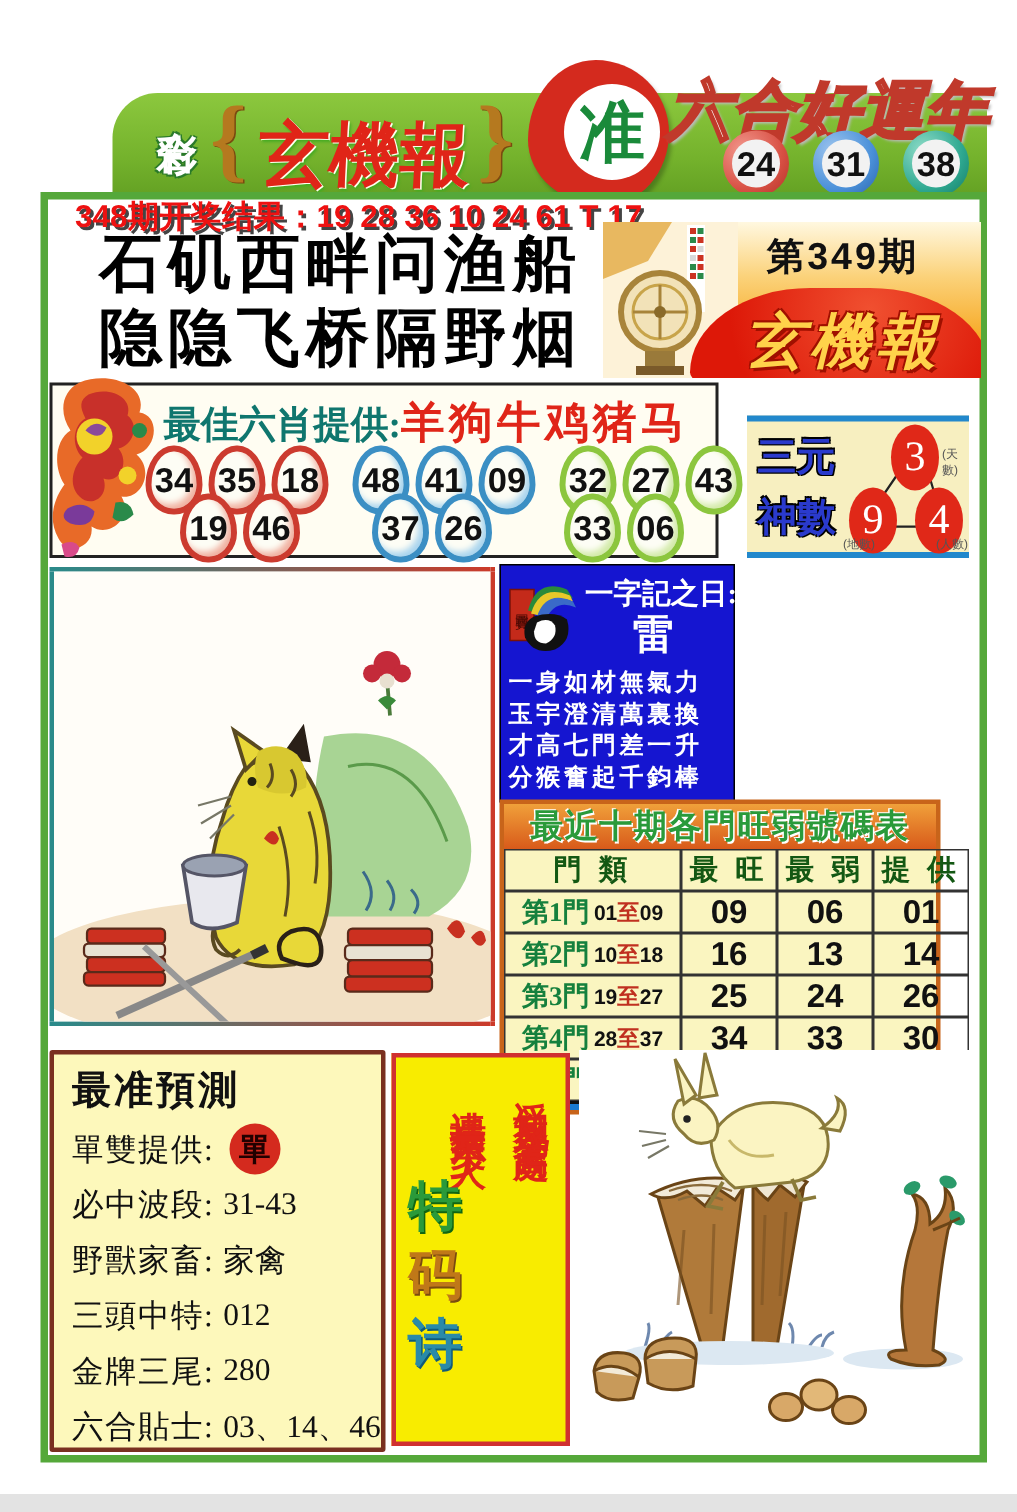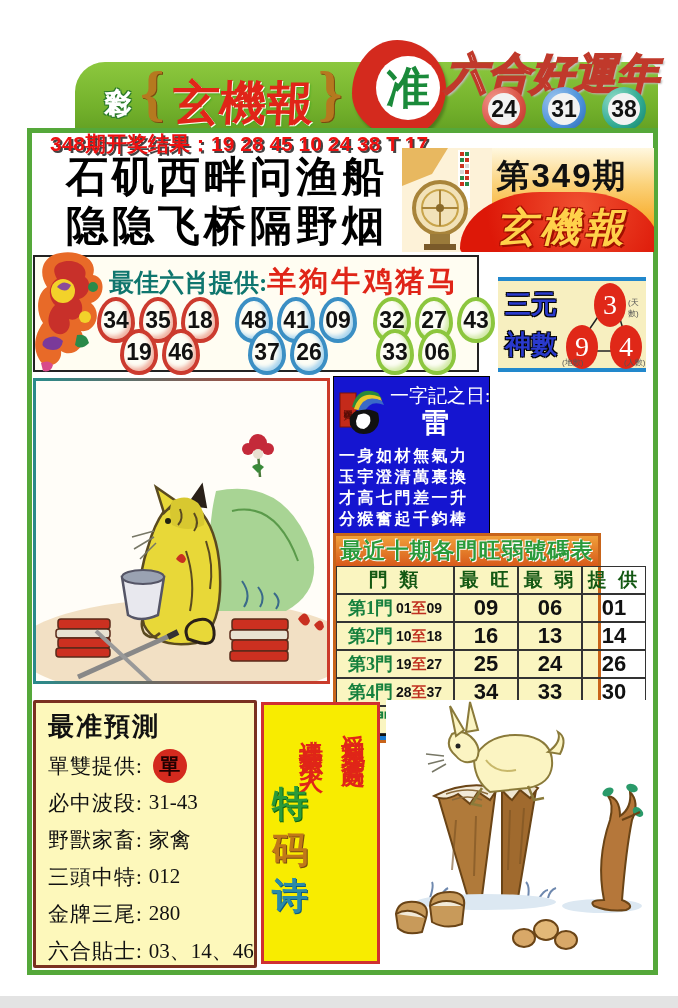--- a/index.html
+++ b/index.html
@@ -44,21 +44,21 @@
   .result-line { position:absolute; left:50px; top:130px; font-size:21px; font-weight:bold;
     color:#ee1111; text-shadow:2px 2px 0 #444; white-space:nowrap; }
   .poem { position:absolute; left:42px; top:153px; width:370px; text-align:center;
     font-family:"Liberation Serif", serif; font-weight:bold; color:#000; }
   .poem div { font-size:42px; line-height:49px; letter-spacing:4px; white-space:nowrap; }
 
   
   .issue-box { position:absolute; left:402px; top:148px; width:252px; height:104px;
     background:linear-gradient(180deg,#fff8e0 0%,#fbd27a 35%,#f7a823 75%,#f59a1a 100%); overflow:hidden; }
   .issue-no { position:absolute; left:70px; top:6px; width:180px; text-align:center;
-    font-size:33px; font-weight:bold; color:#111; letter-spacing:2px; }
+    font-size:25px; font-weight:bold; color:#111; letter-spacing:2px; }
   .issue-blob { position:absolute; left:58px; top:44px; width:200px; height:74px;
     background:radial-gradient(circle at 60% 20%,#f05030,#dd1808 70%); 
     border-radius:50% 50% 46% 46%/95% 95% 30% 30%; }
   .issue-title { position:absolute; left:70px; top:52px; width:180px; text-align:center;
     font-size:40px; font-weight:bold; font-style:italic; color:#ffd24a;
     font-family:"Liberation Serif", serif; letter-spacing:4px;
     text-shadow:2px 2px 0 #a01000,-1px -1px 0 #a01000,1px -1px 0 #a01000,-1px 1px 0 #a01000; white-space:nowrap; }
   .machine-svg { position:absolute; left:0; top:0; }
 
   
@@ -86,31 +86,31 @@
     font-family:"Liberation Serif", serif;
     text-shadow:1px 1px 0 #000,-1px -1px 0 #000,1px -1px 0 #000,-1px 1px 0 #000; line-height:40px; text-align:center; }
   .tri-oval { position:absolute; width:32px; height:44px; background:#e02818; border-radius:50%;
     display:flex; align-items:center; justify-content:center; color:#fff; font-size:28px;
     font-family:"Liberation Serif", serif; }
   .tri-label { position:absolute; font-size:8px; color:#555; }
 
   
   .blue-box { position:absolute; left:333px; top:376px; width:157px; height:159px;
     background:#1515d0; border:1px solid #000; }
-  .one-word-label { position:absolute; left:56px; top:6px; font-size:19px; font-weight:normal; color:#fff;
+  .one-word-label { position:absolute; left:56px; top:6px; font-size:19px; font-weight:bold; color:#fff;
     font-family:"Liberation Serif", serif; white-space:nowrap;text-align:center; }
   .one-word { position:absolute; left:88px; top:28px; font-size:27px; font-weight:bold; color:#fff;
     font-family:"Liberation Serif", serif; }
   .blue-poem { position:absolute; left:5px; top:68px; width:147px; }
   .blue-poem div { font-size:16px; font-weight:bold; color:#fff; letter-spacing:2.5px; line-height:21px;
     font-family:"Liberation Serif", serif; white-space:nowrap; }
   .seal-icon { position:absolute; left:4px; top:6px; }
 
   
-  .hot-table { position:absolute; left:333px; top:533px; width:268px; border:3px solid #c8641a; }
+  .hot-table { position:absolute; left:333px; top:533px; width:294px; border:3px solid #c8641a; }
   .hot-title { height:30px; background:linear-gradient(180deg,#f0a03a,#d85a1a);
     display:flex; align-items:center; justify-content:center; font-size:22px; font-weight:bold;
     color:#2a9a3a; letter-spacing:1px; text-shadow:1px 1px 0 #fff,-1px -1px 0 #fff; white-space:nowrap; }
   .grid { display:grid; grid-template-columns:118px 64px 64px 64px; background:#faf5c0; }
   .grid .c { border:1.5px solid #333; display:flex; align-items:center; justify-content:center;
     height:28px; font-weight:bold; }
   .grid .hdr { font-size:19px; color:#135813; letter-spacing:3px; }
   .gate { color:#15803d; font-size:18px; margin-right:3px; font-family:"Liberation Serif", serif; }
   .range { font-size:14px; color:#111; }
   .range .zhi { color:#c03020; font-size:15px; }
@@ -172,21 +172,21 @@
       </div>
     <div class="ball blue">
         <span class="inner">31</span>
       </div>
     <div class="ball green">
         <span class="inner">38</span>
       </div>
   </div>
 
   <div class="sheet"></div>
-  <div class="result-line">348期开奖结果：19 28 45 10 24 38 T 17</div>
+  <div class="result-line">348期开奖结果：19 28 36 10 24 61 T 17</div>
 
   <div class="poem">
     <div>石矶西畔问渔船</div>
     <div>隐隐飞桥隔野烟</div>
   </div>
 
   <div class="issue-box">
     <svg class="machine-svg" width="90" height="104" viewBox="0 0 90 104">
       <rect x="0" y="0" width="90" height="104" fill="#fdf2d8"></rect>
       <path d="M0,0 L46,0 L30,26 L0,38 Z" fill="#e8b860"></path>

